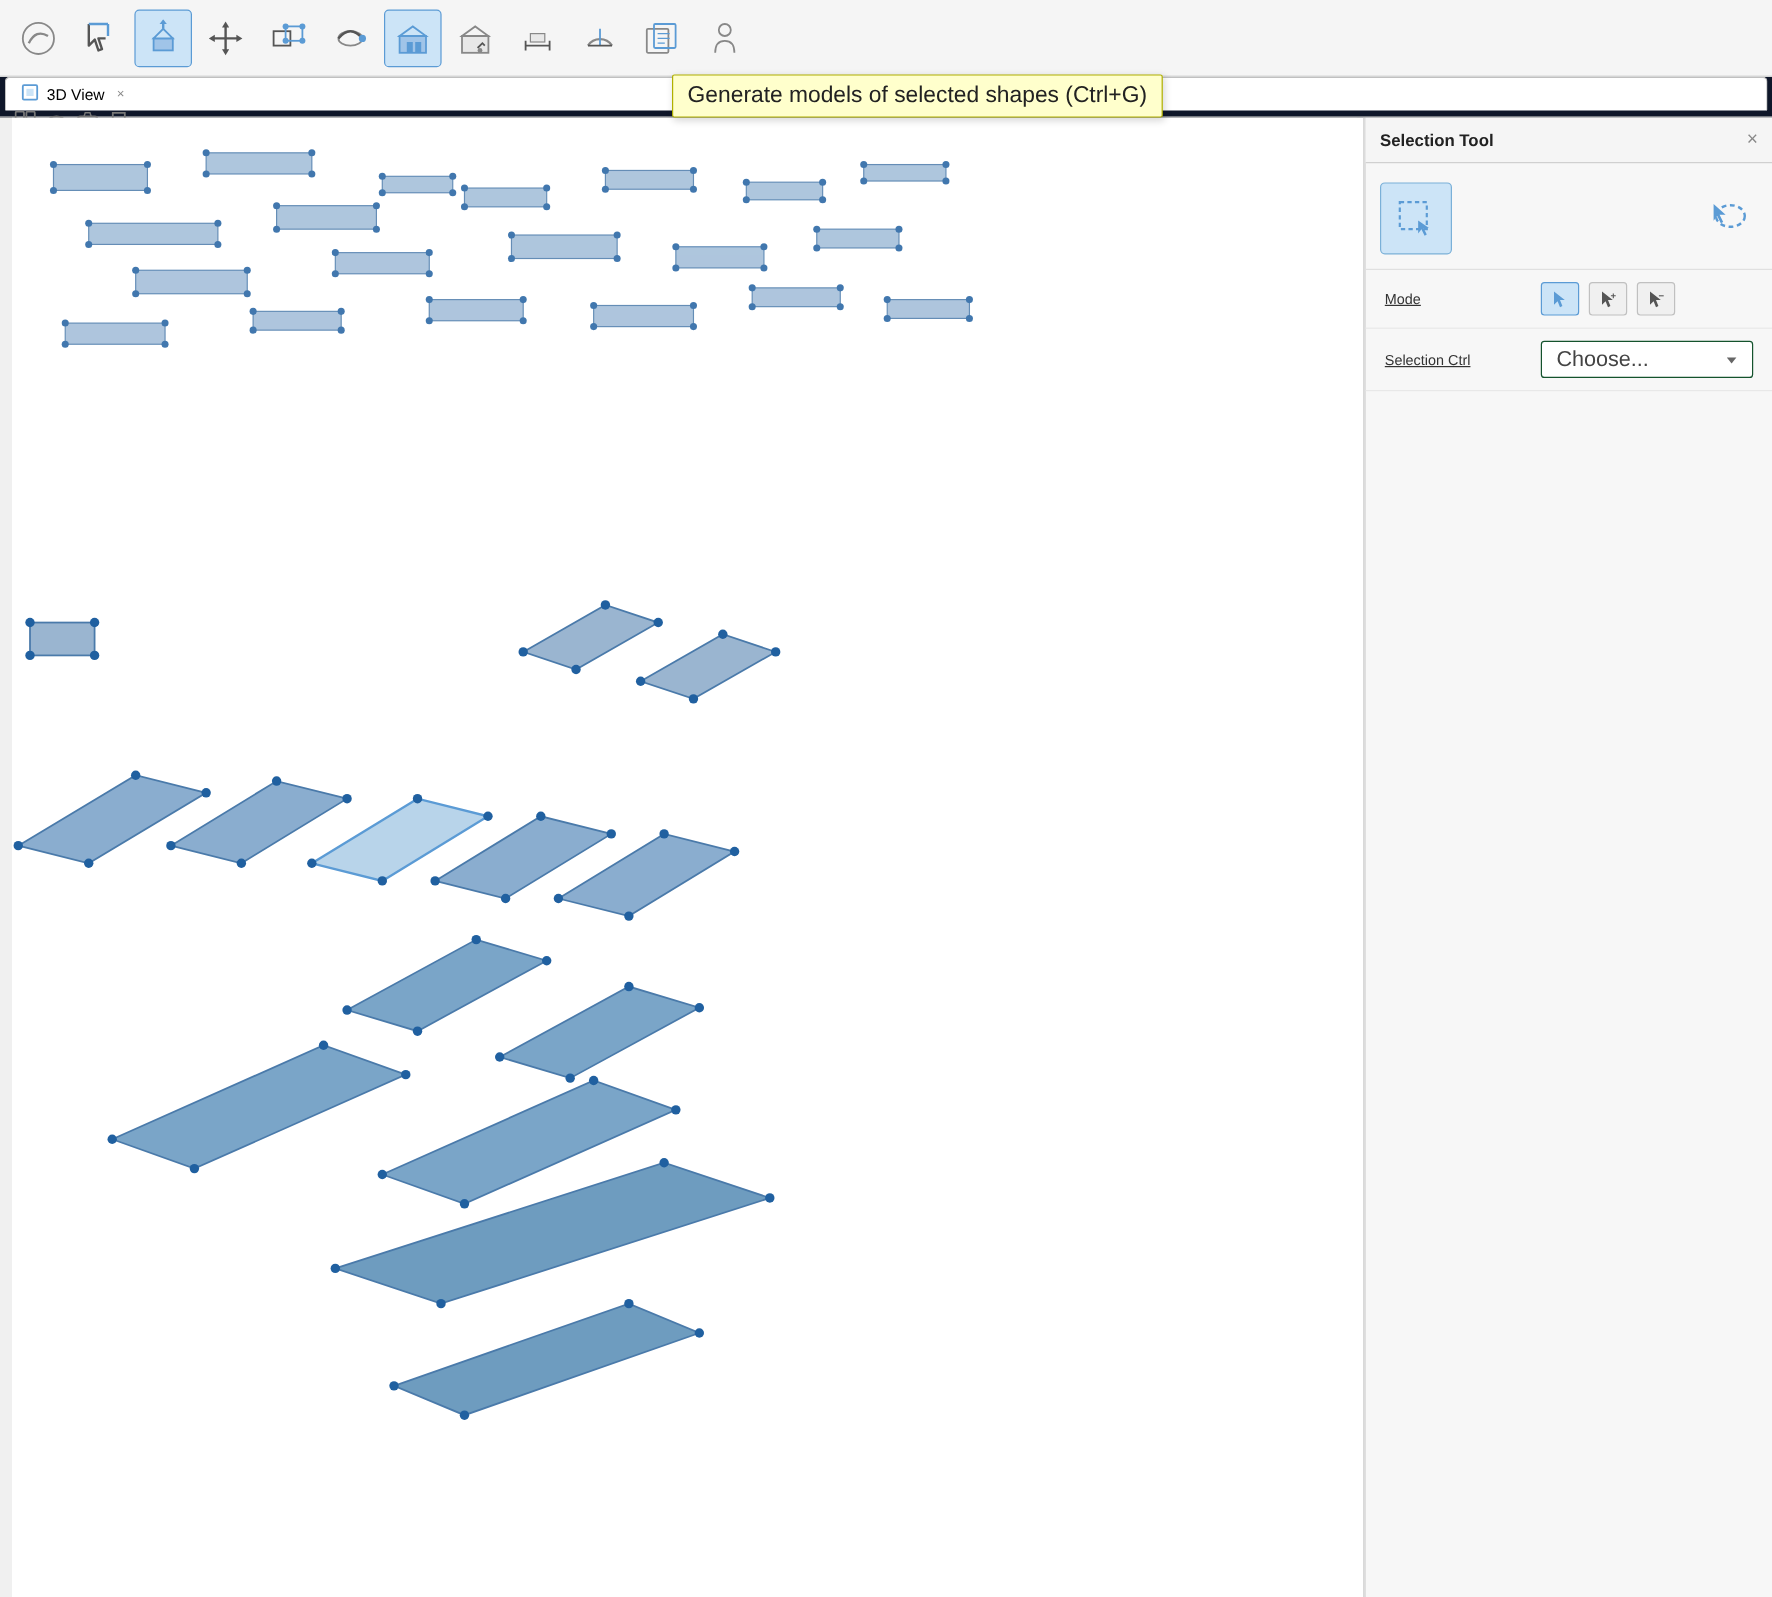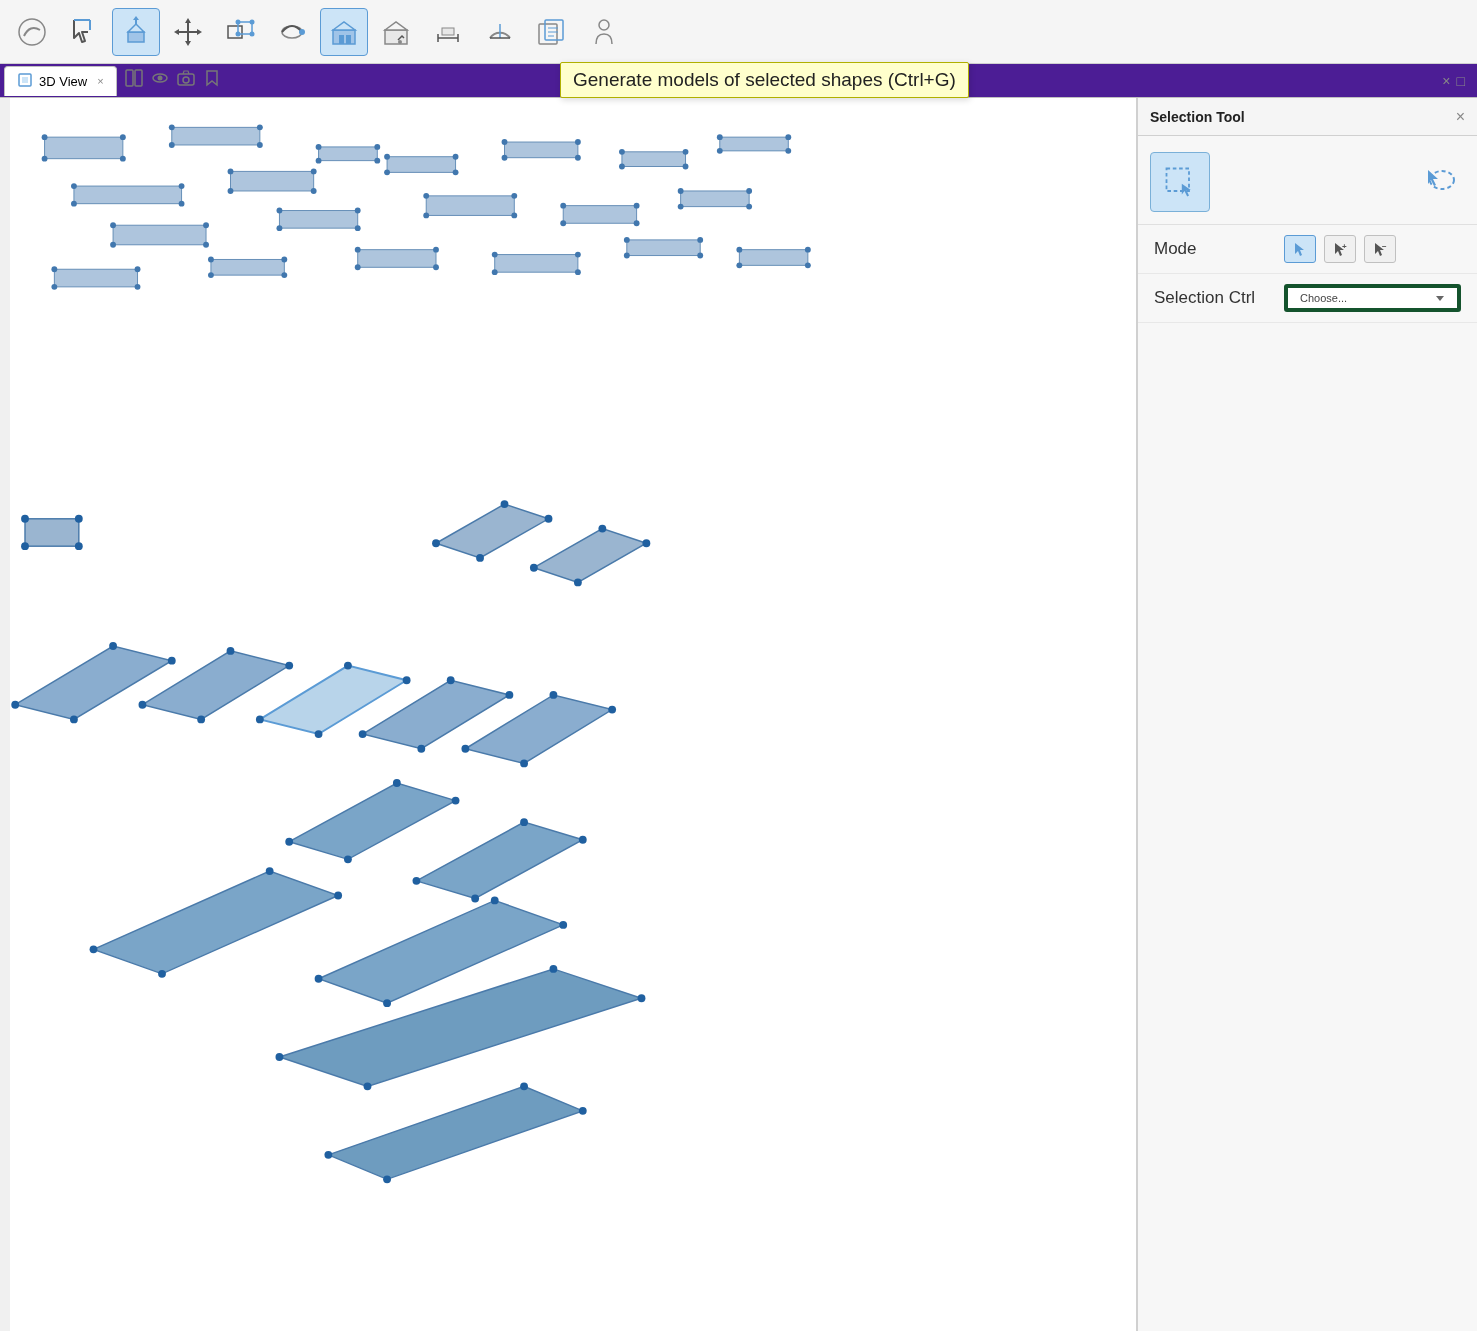--- a/index.html
+++ b/index.html
@@ -54,25 +54,25 @@
       color: #222;
       z-index: 100;
       border-radius: 2px;
       white-space: nowrap;
       box-shadow: 1px 2px 6px rgba(0,0,0,0.15);
     }
 
     
     .tab-bar {
       display: flex;
-      align-items: center;
-      background: #4c1d95;
+      background: #0f172a;
       border-bottom: 1px solid #c0c0c0;
       height: 34px;
       padding: 0 4px;
+      flex-direction: column;
     }
     .tab {
       display: flex;
       align-items: center;
       padding: 4px 12px;
       background: #ffffff;
       border: 1px solid #c0c0c0;
       border-bottom: none;
       border-radius: 4px 4px 0 0;
       font-size: 13px;
@@ -190,24 +190,25 @@
 
     
     .panel-row {
       display: flex;
       align-items: center;
       padding: 10px 16px;
       border-bottom: 1px solid #e8e8e8;
       min-height: 46px;
     }
     .panel-row-label {
-      font-size: 17px;
+      font-size: 12px;
       color: #333;
       width: 130px;
       flex-shrink: 0;
+      text-decoration: underline;
     }
     .panel-row-content {
       display: flex;
       align-items: center;
       gap: 8px;
       flex: 1;
     }
 
     
     .mode-btn {
@@ -245,23 +246,23 @@
       position: absolute;
       top: 2px;
       left: 2px;
       transition: left 0.2s;
     }
 
     
     .dropdown-btn {
       padding: 4px 12px;
       background: #ffffff;
-      border: 4px solid #14532d;
+      border: 1px solid #14532d;
       border-radius: 3px;
-      font-size: 11px;
+      font-size: 18px;
       color: #444;
       cursor: pointer;
       display: flex;
       align-items: center;
       gap: 16px;
       flex: 1;
       min-height: 28px;
     }
 
     

